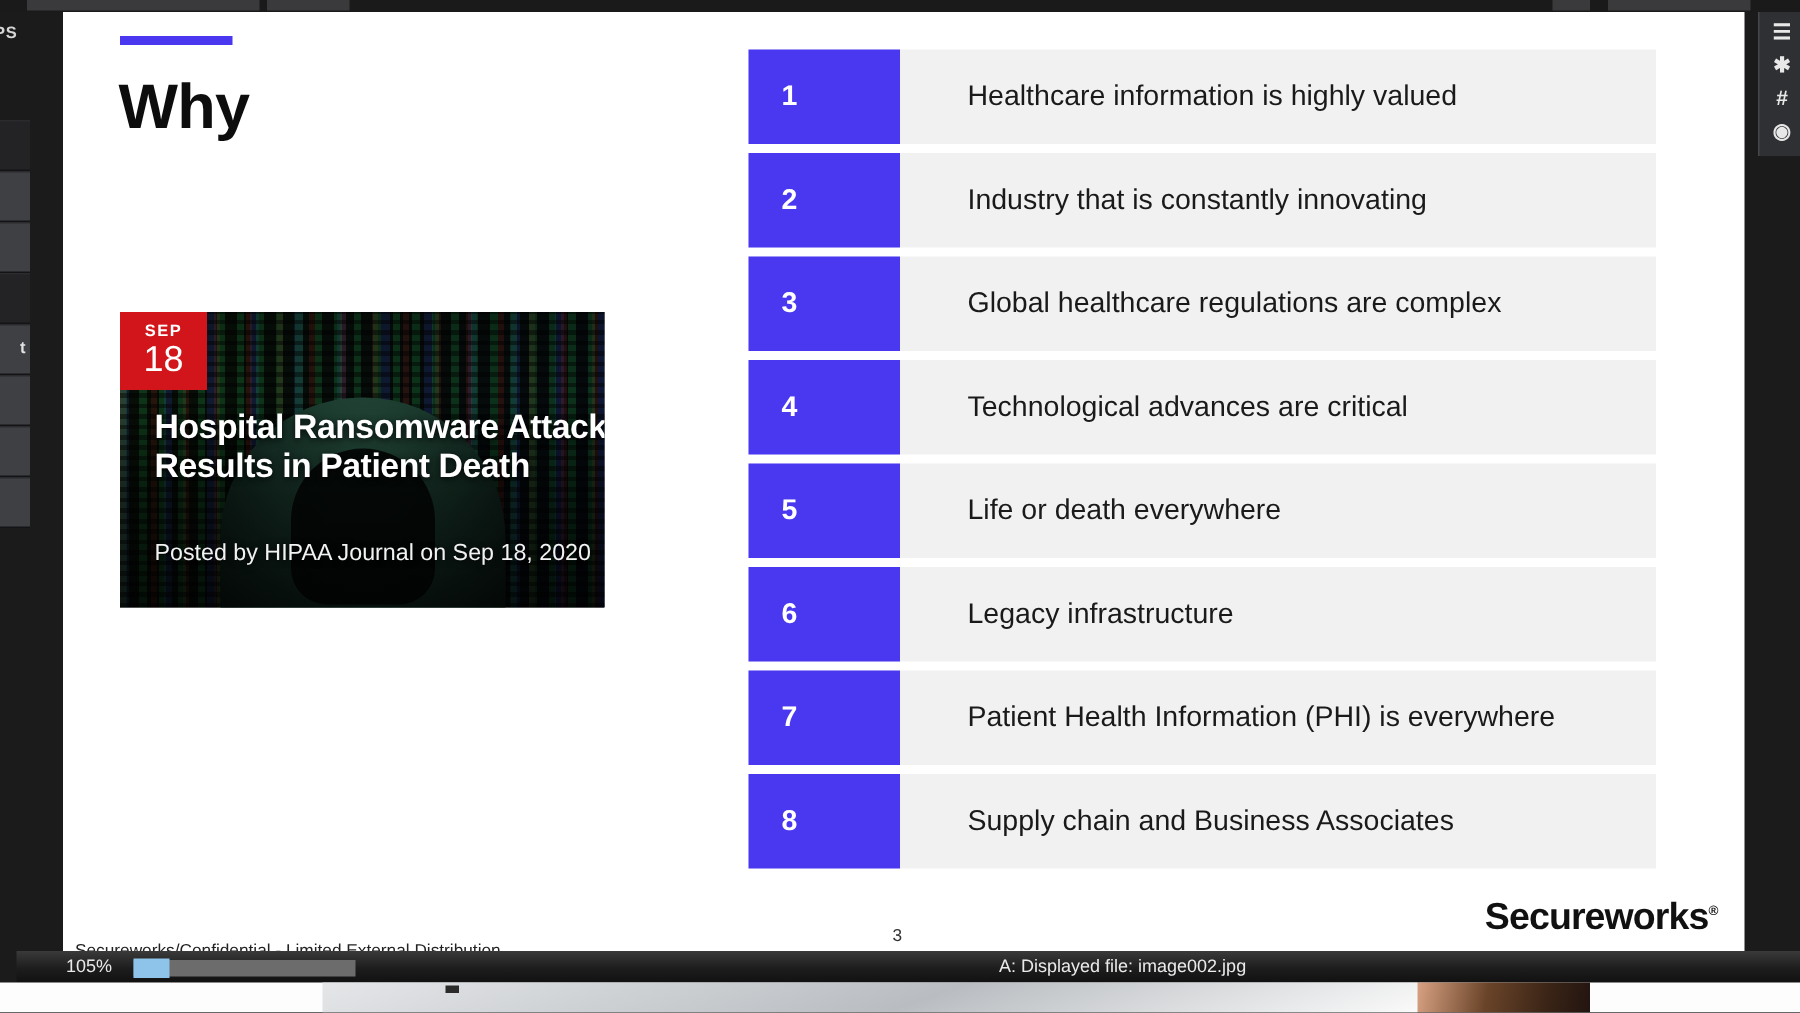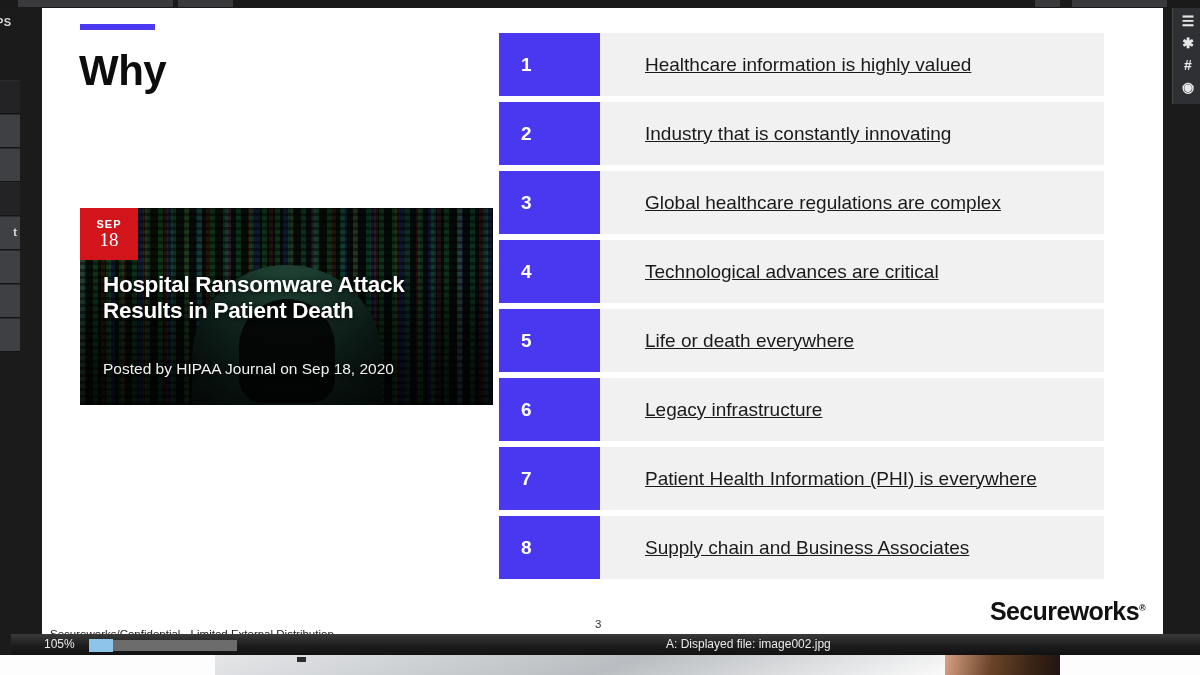--- a/index.html
+++ b/index.html
@@ -30,54 +30,54 @@
                    display:flex; align-items:center; justify-content:center; font-size:14px; font-weight:bold; }
 
   
   .slide{ position:absolute; left:42px; top:8px; width:1121px; height:640px; background:#ffffff; overflow:hidden; }
 
   .accent{ position:absolute; left:38px; top:16px; width:75px; height:6px; background:#4a37f0; }
   .why{ position:absolute; left:37px; top:42px; font-size:42px; font-weight:bold; color:#0d0d0d;
         letter-spacing:-.5px; line-height:1; }
 
   
-  .card{ position:absolute; left:38px; top:200px; width:413px; height:197px; overflow:hidden;
+  .card{ position:absolute; left:38px; top:200px; width:323px; height:197px; overflow:hidden;
          background:#0a0f0a; }
   .card .bg{ position:absolute; inset:0;
      background:
        repeating-linear-gradient(0deg, rgba(0,0,0,.55) 0 3px, rgba(0,0,0,.18) 3px 7px),
        repeating-linear-gradient(90deg, rgba(40,200,90,.30) 0 5px, rgba(0,0,0,0) 5px 13px),
        repeating-linear-gradient(90deg, rgba(220,60,40,.22) 0 4px, rgba(0,0,0,0) 4px 21px),
        repeating-linear-gradient(90deg, rgba(60,90,235,.26) 0 6px, rgba(0,0,0,0) 6px 29px),
        linear-gradient(120deg,#0b1508 0%,#08110d 45%,#060b14 100%); }
   .card .hood{ position:absolute; left:50%; bottom:-28px; transform:translateX(-50%);
      width:190px; height:168px; border-radius:94px 94px 30px 30px;
      background:radial-gradient(ellipse at 50% 28%, #2d5b48 0%, #1d3f32 45%, #11251e 78%, #0b1713 100%); }
   .card .hood:after{ content:""; position:absolute; left:50%; top:34px; transform:translateX(-50%);
      width:96px; height:104px; border-radius:48px 48px 24px 24px; background:#050a08; opacity:.92; }
   .card .shade{ position:absolute; inset:0; background:linear-gradient(180deg, rgba(0,0,0,.30) 0%, rgba(0,0,0,.12) 28%, rgba(0,0,0,.52) 62%, rgba(0,0,0,.72) 100%); }
 
   .datebox{ position:absolute; left:0; top:0; width:58px; height:52px; background:#d2151a;
             display:flex; flex-direction:column; align-items:center; justify-content:center; color:#fff; }
   .datebox .mon{ font-size:11px; font-weight:bold; letter-spacing:1px; line-height:1.1; }
-  .datebox .day{ font-size:19px; line-height:1.1;font-family:Liberation Serif, serif; }
+  .datebox .day{ font-size:24px; line-height:1.1; }
 
   .card .headline{ position:absolute; left:23px; top:64px; width:360px; color:#fff;
                    font-size:22.5px; font-weight:bold; line-height:1.16; letter-spacing:-.3px;
                    text-shadow:0 1px 5px rgba(0,0,0,.85); }
   .card .byline{ position:absolute; left:23px; top:152px; color:#f2f2f2; font-size:15.5px;
                  text-shadow:0 1px 5px rgba(0,0,0,.85); }
 
   
   .list{ position:absolute; left:457px; top:25px; width:605px; }
   .row{ position:relative; height:63px; margin-bottom:6px; background:#f1f1f1; }
   .row .num{ position:absolute; left:0; top:0; width:101px; height:63px; background:#4a37f0;
              color:#ffffff; font-size:19px; font-weight:bold; display:flex; align-items:center; padding-left:22px; }
   .row .txt{ position:absolute; left:146px; top:0; height:63px; display:flex; align-items:center;
-             font-size:19px; color:#1a1a1a;text-decoration:underline; }
+             font-size:19px; color:#1a1a1a; }
 
   
   .foot-left{ position:absolute; left:8px; bottom:8px; font-size:11.5px; color:#222; }
   .pagenum{ position:absolute; left:553px; bottom:18px; font-size:11.5px; color:#333; }
   .logo{ position:absolute; right:18px; bottom:22px; font-size:25px; color:#111; letter-spacing:-.6px;font-weight:bold; }
   .logo sup{ font-size:9px; vertical-align:super; }
 
   
   .statusbar{ position:absolute; left:0; bottom:20px; width:1200px; height:21px;
               background:linear-gradient(180deg,#3a3a3a 0%,#1d1d1d 55%,#111 100%);margin-left:11px; }

